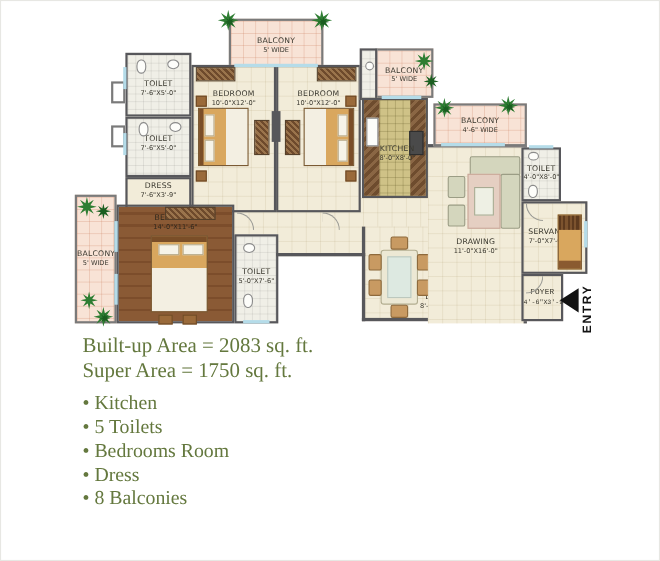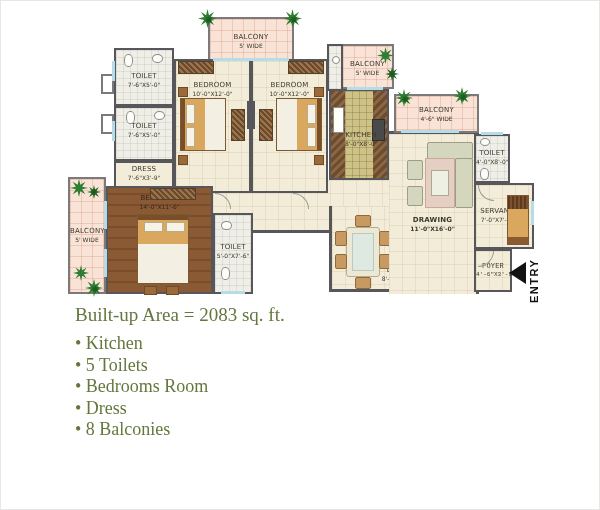--- a/index.html
+++ b/index.html
@@ -49,21 +49,21 @@
 
   
   .toilet-tl1 .rlabel{top:22px;}
   .toilet-tl2 .rlabel{top:14px;}
   .dress .rlabel{top:2px;}
   .bedroom1 .rlabel,.bedroom2 .rlabel{top:20px;}
   .balcony-top .rlabel{top:14px;}
   .balcony-tr .rlabel{top:14px;}
   .balcony-mid .rlabel{top:10px;}
   .kitchen .rlabel{top:40px;left:14px;width:32px;}
-  .drawing .rlabel{top:82px;font-weight:bold;}
+  .drawing .rlabel{top:82px;}
   .dining .rlabel{top:60px;left:28px;width:80px;}
   .toilet-r .rlabel{top:13px;}
   .servant .rlabel{top:22px;left:1px;width:40px;}
   .foyer .rlabel{top:11px;font-family:Liberation Mono, monospace;}
   .master .rlabel{top:6px;color:#2e271d;}
   .master-toilet .rlabel{top:28px;}
   .balcony-left .rlabel{top:48px;}
 
   
   .bed{position:absolute;box-sizing:border-box;border:1px solid #7a5a34;}
@@ -332,20 +332,21 @@
   <svg class="plant" style="left:84px;top:278px;" width="18" height="18" viewBox="0 0 20 20">
       <use href="#plant-star" fill="#2e7d32"></use>
       <use href="#plant-star" fill="#1b5e20" transform="translate(6,6) scale(0.55)"></use>
     </svg>
 
   <div class="entry-arrow"></div>
   <div class="entry-text">ENTRY</div>
 
   <div class="details">
     <div class="area-line">Built-up Area = 2083 sq. ft.</div>
+    <div class="area-line">Super Area = 1750 sq. ft.</div>
     <ul class="features">
       <li>Kitchen</li>
       <li>5 Toilets</li>
       <li>Bedrooms Room</li>
       <li>Dress</li>
       <li>8 Balconies</li>
     </ul>
   </div>
 
 </div>

